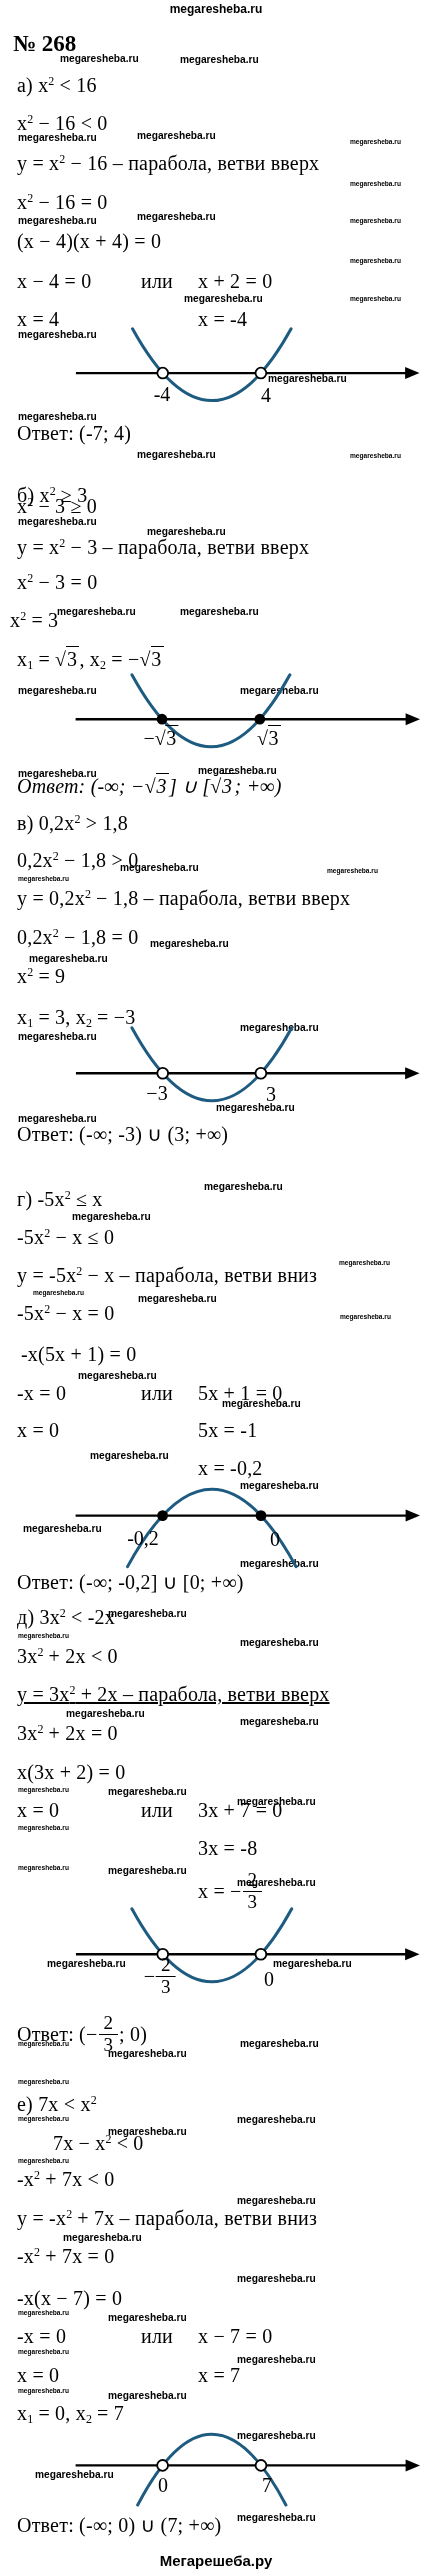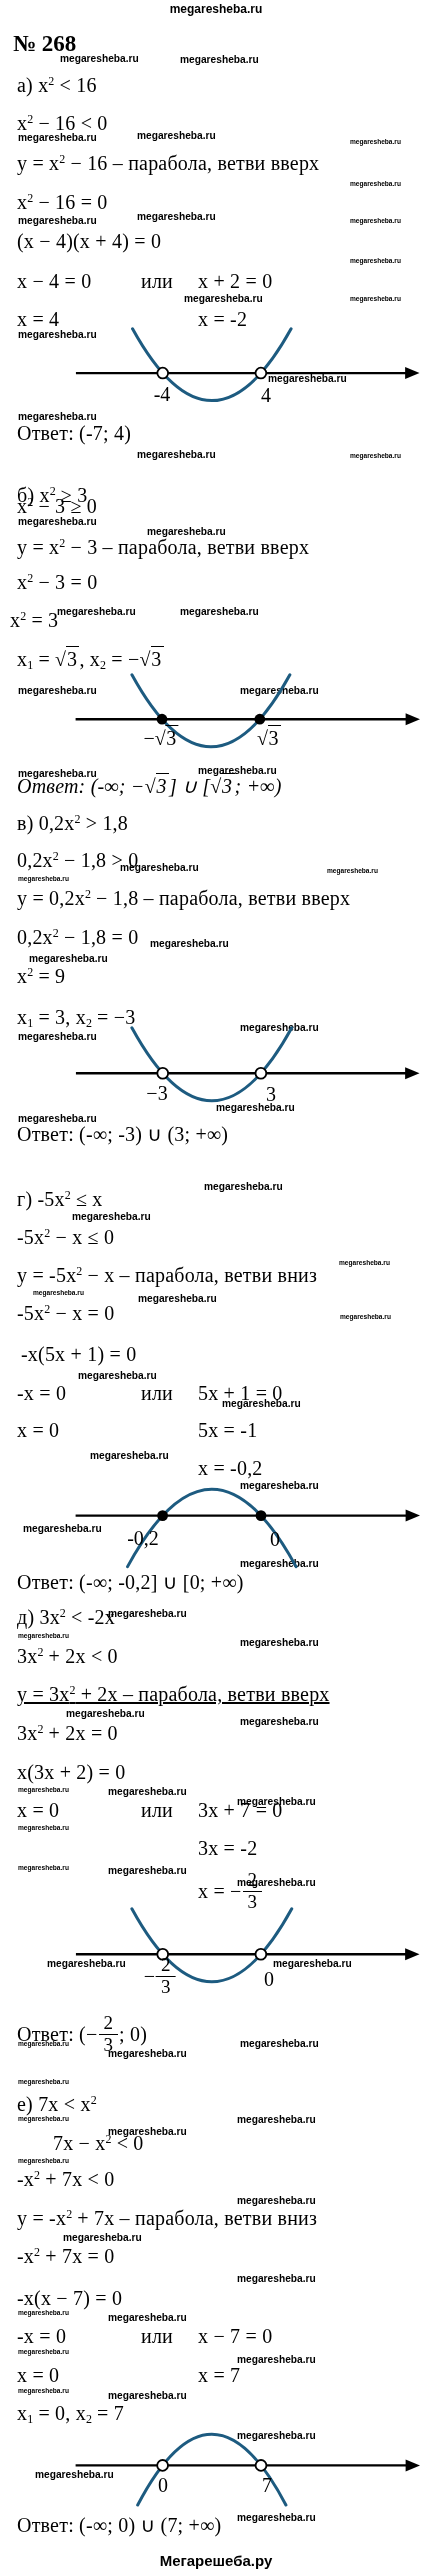--- a/index.html
+++ b/index.html
@@ -114,21 +114,21 @@
       <div class="wm lg" style="left: 237px; top: 2512px;">megaresheba.ru</div>
       <div class="line" style="left: 17px; top: 74px;">а) x<sup>2</sup> &lt; 16</div>
       <div class="line" style="left: 17px; top: 112px;">x<sup>2</sup> − 16 &lt; 0</div>
       <div class="line" style="left: 17px; top: 152px;">у = x<sup>2</sup> − 16 – парабола, ветви вверх</div>
       <div class="line" style="left: 17px; top: 191px;">x<sup>2</sup> − 16 = 0</div>
       <div class="line" style="left: 17px; top: 230px;">(x − 4)(x + 4) = 0</div>
       <div class="line" style="left: 17px; top: 270px;">x − 4 = 0</div>
       <div class="line" style="left: 141px; top: 270px;">или</div>
       <div class="line" style="left: 198px; top: 270px;">x + 2 = 0</div>
       <div class="line" style="left: 17px; top: 308px;">x = 4</div>
-      <div class="line" style="left: 198px; top: 308px;">x = -2</div>
+      <div class="line" style="left: 198px; top: 308px;">x = -4</div>
       <div class="line" style="left: 17px; top: 422px;">Ответ: (-7; 4)</div>
       <svg class="graph" width="432" height="85" style="top: 324px;" viewBox="0 0 720 142">
         <path d="M 220.5580520936913 8 Q 353 248 485.4419479063087 8" fill="none" stroke="#1d5b80" stroke-width="5" stroke-linecap="round"></path>
         <line x1="126" y1="82" x2="682" y2="82" stroke="#000" stroke-width="4"></line>
         <polygon points="676,72 700,82 676,92" fill="#000"></polygon>
         <circle cx="271" cy="82" r="9" fill="#fff" stroke="#000" stroke-width="3"></circle>
         <circle cx="435" cy="82" r="9" fill="#fff" stroke="#000" stroke-width="3"></circle>
       </svg>
       <div class="glabel" style="left: 162px; top: 383px;">-4</div>
       <div class="glabel" style="left: 266px; top: 384px;">4</div>
@@ -186,21 +186,21 @@
       <div class="glabel" style="left: 143px; top: 1527px;">-0,2</div>
       <div class="glabel" style="left: 275px; top: 1528px;">0</div>
       <div class="line" style="left: 17px; top: 1606px;">д) 3x<sup>2</sup> &lt; -2x</div>
       <div class="line" style="left: 17px; top: 1645px;">3x<sup>2</sup> + 2x &lt; 0</div>
       <div class="line" style="left: 17px; top: 1683px; text-decoration: underline;">у = 3x<sup>2</sup> + 2x – парабола, ветви вверх</div>
       <div class="line" style="left: 17px; top: 1722px;">3x<sup>2</sup> + 2x = 0</div>
       <div class="line" style="left: 17px; top: 1761px;">x(3x + 2) = 0</div>
       <div class="line" style="left: 17px; top: 1799px;">x = 0</div>
       <div class="line" style="left: 141px; top: 1799px;">или</div>
       <div class="line" style="left: 198px; top: 1799px;">3x + 7 = 0</div>
-      <div class="line" style="left: 198px; top: 1837px;">3x = -2</div>
+      <div class="line" style="left: 198px; top: 1837px;">3x = -8</div>
       <div class="line" style="left: 198px; top: 1872px;">x = −<span class="frac"><span class="fn">2</span><span class="fd">3</span></span></div>
       <div class="line" style="left: 17px; top: 2015px;">Ответ: (−<span class="frac"><span class="fn">2</span><span class="fd">3</span></span>; 0)</div>
       <svg class="graph" width="432" height="85" style="top: 1904px;" viewBox="0 0 720 142">
         <path d="M 219.458929945487 8 Q 353 252 486.541070054513 8" fill="none" stroke="#1d5b80" stroke-width="5" stroke-linecap="round"></path>
         <line x1="126" y1="84" x2="682" y2="84" stroke="#000" stroke-width="4"></line>
         <polygon points="676,74 700,84 676,94" fill="#000"></polygon>
         <circle cx="271" cy="84" r="9" fill="#fff" stroke="#000" stroke-width="3"></circle>
         <circle cx="435" cy="84" r="9" fill="#fff" stroke="#000" stroke-width="3"></circle>
       </svg>
       <div class="glabel" style="left: 160px; top: 1957px;">−<span class="frac"><span class="fn">2</span><span class="fd">3</span></span></div>

